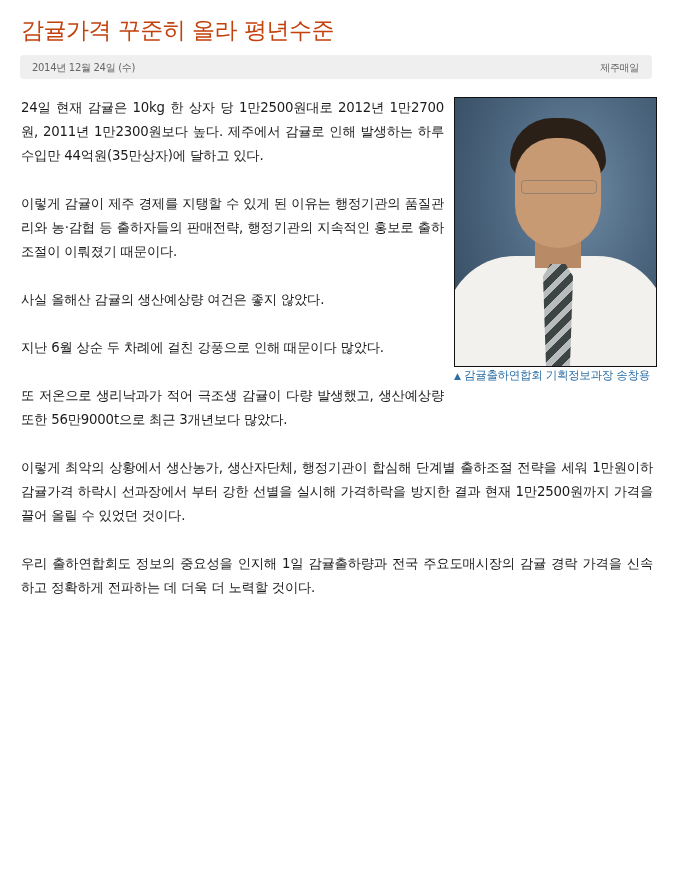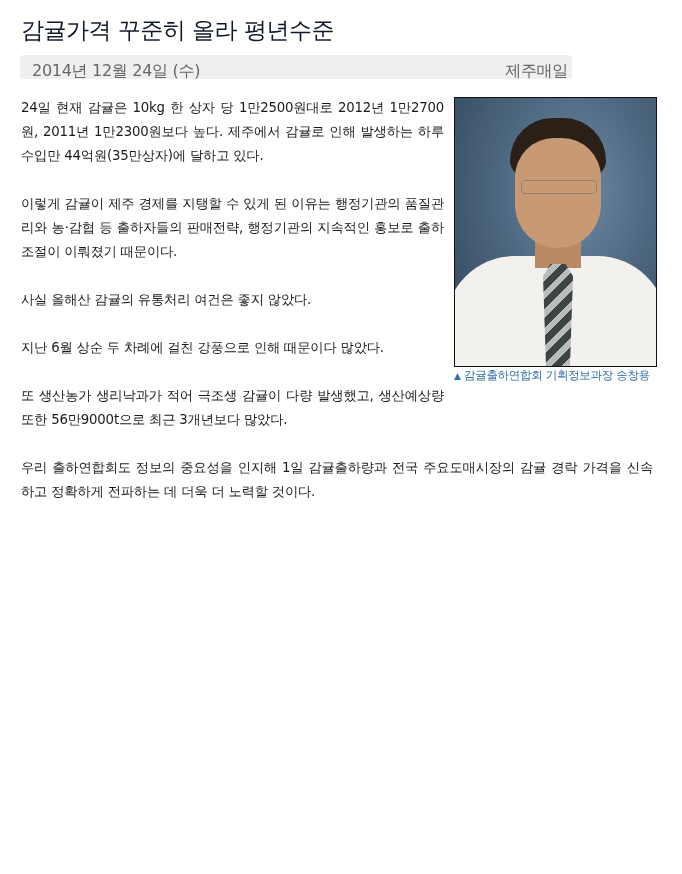--- a/index.html
+++ b/index.html
@@ -3,30 +3,30 @@
   <meta charset="utf-8">
   <style>
     html, body { margin: 0; padding: 0; background: #ffffff; }
     body {
       width: 682px; height: 874px; overflow: hidden; position: relative;
       font-family: "DejaVu Sans", "Liberation Sans", sans-serif;
       color: #222;
     }
     .title {
       position: absolute; left: 21px; top: 14px;
-      font-size: 23px; font-weight: normal; color: #0f172a; letter-spacing: -0.5px;
+      font-size: 23px; font-weight: normal; color: #c2410c; letter-spacing: -0.5px;
       margin: 0; line-height: 32px;
     }
     .meta-bar {
-      position: absolute; left: 20px; top: 55px; width: 552px; height: 24px;
+      position: absolute; left: 20px; top: 55px; width: 632px; height: 24px;
       background: #efefef; border-radius: 4px;
-      font-size: 16px; color: #666;
+      font-size: 10px; color: #666;
     }
     .meta-date { position: absolute; left: 12px; top: 6px; letter-spacing: -0.3px; }
-    .meta-source { position: absolute; right: 4px; top: 6px; letter-spacing: -0.3px; }
+    .meta-source { position: absolute; right: 13px; top: 6px; letter-spacing: -0.3px; }
 
     .article {
       position: absolute; left: 21px; top: 96px; width: 640px;
       font-size: 13.3px; line-height: 24px; color: #1a1a1a;
       letter-spacing: -0.2px;
     }
     .photo-box {
       float: right; width: 203px; margin: 1px 4px 8px 10px;
     }
     .photo {
@@ -87,17 +87,18 @@
       <div class="tie"></div>
     </div>
     <div class="caption">
       <span class="tri">▲</span>
       <span>감귤출하연합회 기획정보과장 송창용</span>
     </div>
   </div>
 
   <p>24일 현재 감귤은 10kg 한 상자 당 1만2500원대로 2012년 1만2700원, 2011년 1만2300원보다 높다. 제주에서 감귤로 인해 발생하는 하루 수입만 44억원(35만상자)에 달하고 있다.</p>
   <p>이렇게 감귤이 제주 경제를 지탱할 수 있게 된 이유는 행정기관의 품질관리와 농·감협 등 출하자들의 판매전략, 행정기관의 지속적인 홍보로 출하조절이 이뤄졌기 때문이다.</p>
-  <p>사실 올해산 감귤의 유통처리 여건은 좋지 않았다.</p>
+  <p>사실 올해산 감귤의 생산예상량 여건은 좋지 않았다.</p>
   <p>지난 6월 상순 두 차례에 걸친 강풍으로 인해 때문이다 많았다.</p>
-  <p>또 생산농가 생리낙과가 적어 극조생 감귤이 다량 발생했고, 생산예상량 또한 56만9000t으로 최근 3개년보다 많았다.</p>
+  <p>또 저온으로 생리낙과가 적어 극조생 감귤이 다량 발생했고, 생산예상량 또한 56만9000t으로 최근 3개년보다 많았다.</p>
+  <p>이렇게 최악의 상황에서 생산농가, 생산자단체, 행정기관이 합심해 단계별 출하조절 전략을 세워 1만원이하 감귤가격 하락시 선과장에서 부터 강한 선별을 실시해 가격하락을 방지한 결과 현재 1만2500원까지 가격을 끌어 올릴 수 있었던 것이다.</p>
   <p>우리 출하연합회도 정보의 중요성을 인지해 1일 감귤출하량과 전국 주요도매시장의 감귤 경락 가격을 신속하고 정확하게 전파하는 데 더욱 더 노력할 것이다.</p>
 </div>
 
 </body></html>

